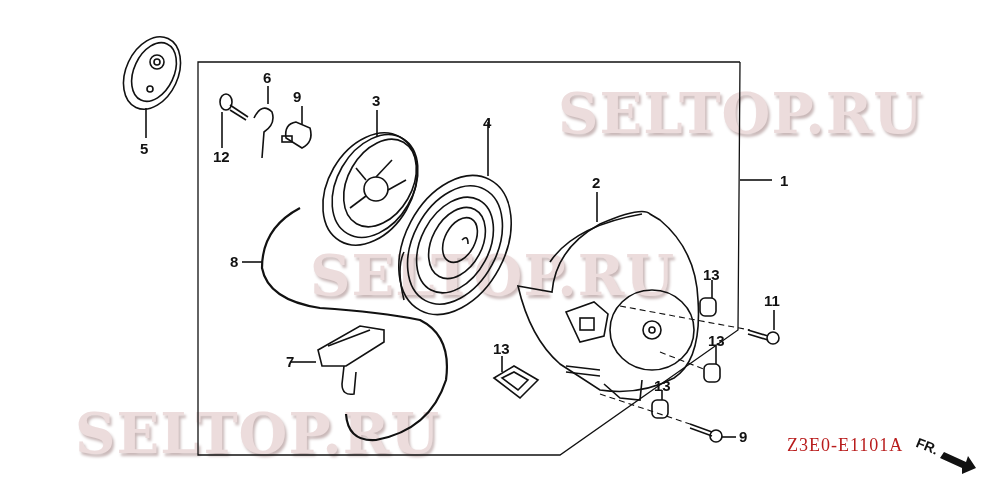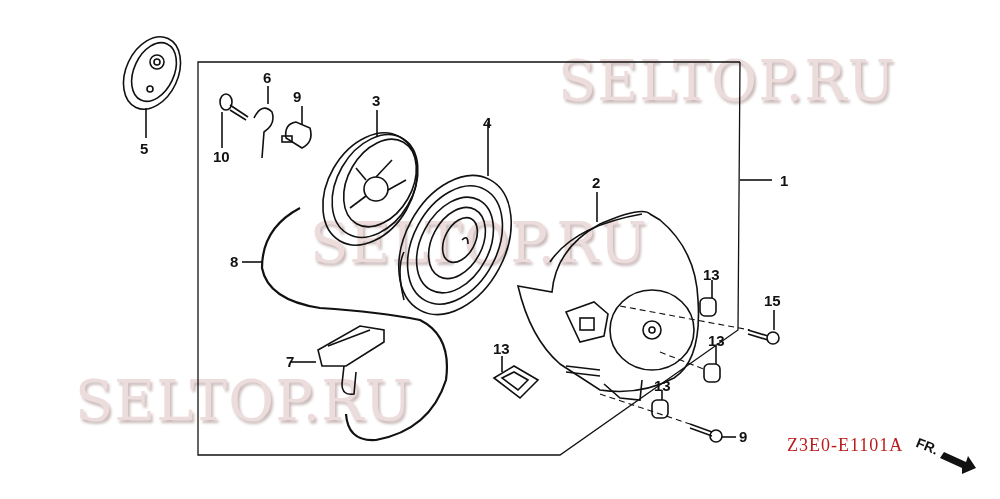--- a/index.html
+++ b/index.html
@@ -1,18 +1,18 @@
 <!DOCTYPE html>
 <html><head>
 <meta charset="utf-8">
 <style>
   html, body { margin:0; padding:0; background:#ffffff; }
   body { width:1000px; height:499px; position:relative; overflow:hidden; font-family:"Liberation Sans", sans-serif; }
   #diagram { position:absolute; left:0; top:0; width:1000px; height:499px; }
-  .wm { position:absolute; font-family:"DejaVu Serif", "Liberation Serif", serif; font-weight:normal; color:#ecdcdc; letter-spacing:1px; text-shadow:2px 3px 3px #c9b8b8; white-space:nowrap; }
+  .wm { position:absolute; font-family:"DejaVu Serif", "Liberation Serif", serif; font-weight:bold; color:#ecdcdc; letter-spacing:1px; text-shadow:2px 3px 3px #c9b8b8; white-space:nowrap;margin-top:32px; }
   .lbl { position:absolute; font-family:"Liberation Sans", sans-serif; font-weight:bold; font-size:15px; color:#111; }
   .code { position:absolute; font-family:"Liberation Serif", serif; font-size:18px; color:#b91c1c; letter-spacing:1px; }
   .fr { position:absolute; font-family:"Liberation Sans", sans-serif; font-weight:bold; font-size:14px; color:#111; transform:rotate(22deg); }
 </style>
 </head>
 <body>
 
 <div id="diagram">
 
   <div class="wm" style="left:558px;top:48px;font-size:56px;">SELTOP.RU</div>
@@ -143,22 +143,22 @@
 
   <div class="lbl" style="left:780px;top:172px;">1</div>
   <div class="lbl" style="left:592px;top:174px;">2</div>
   <div class="lbl" style="left:372px;top:92px;">3</div>
   <div class="lbl" style="left:483px;top:114px;">4</div>
   <div class="lbl" style="left:140px;top:140px;">5</div>
   <div class="lbl" style="left:263px;top:69px;">6</div>
   <div class="lbl" style="left:286px;top:353px;">7</div>
   <div class="lbl" style="left:230px;top:253px;">8</div>
   <div class="lbl" style="left:739px;top:428px;">9</div>
-  <div class="lbl" style="left:213px;top:148px;">10</div>
-  <div class="lbl" style="left:764px;top:292px;">15</div>
+  <div class="lbl" style="left:213px;top:148px;">12</div>
+  <div class="lbl" style="left:764px;top:292px;">11</div>
   <div class="lbl" style="left:293px;top:88px;">9</div>
   <div class="lbl" style="left:703px;top:266px;">13</div>
   <div class="lbl" style="left:708px;top:332px;">13</div>
   <div class="lbl" style="left:654px;top:377px;">13</div>
   <div class="lbl" style="left:493px;top:340px;">13</div>
 
   <div class="code" style="left:787px;top:435px;">Z3E0-E1101A</div>
   <div class="fr" style="left:916px;top:438px;">FR.</div>
 </div>
 

